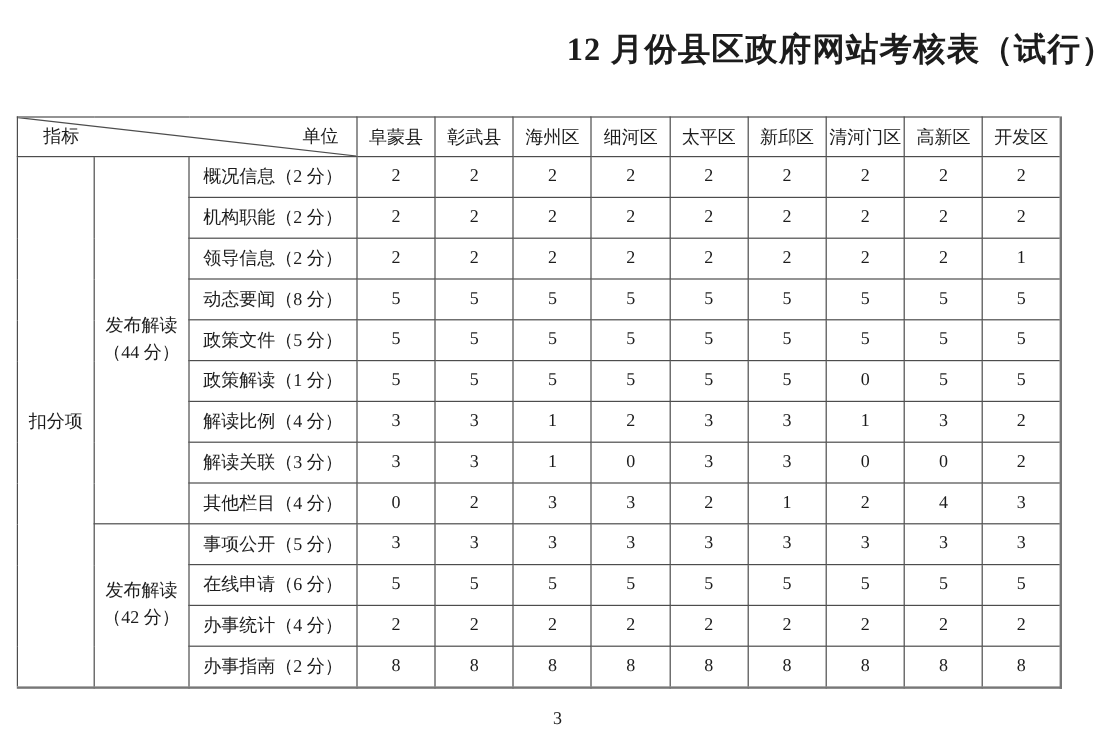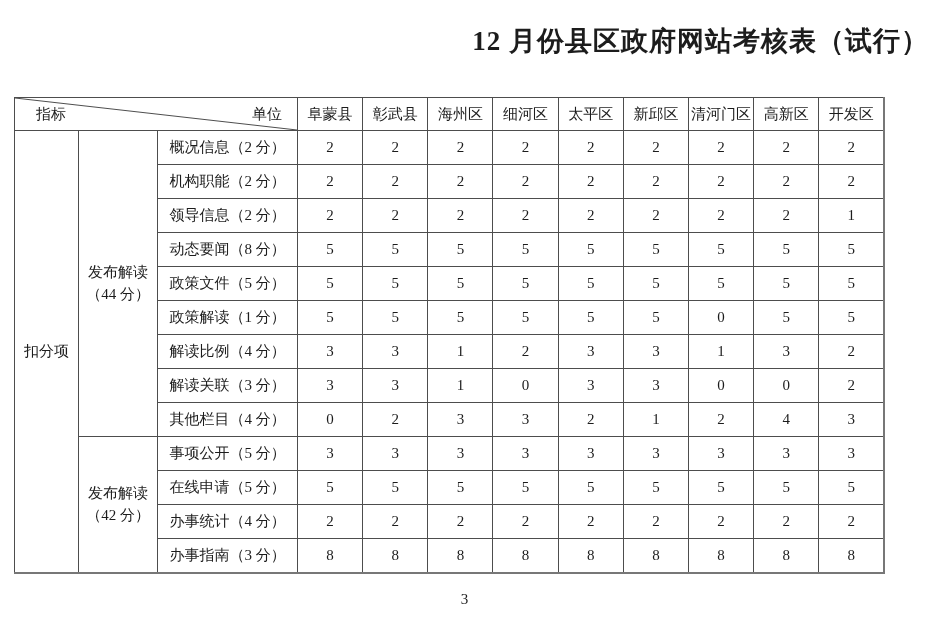--- a/index.html
+++ b/index.html
@@ -219,21 +219,21 @@
           <td>3</td>
           <td>3</td>
           <td>3</td>
           <td>3</td>
           <td>3</td>
           <td>3</td>
           <td>3</td>
           <td>3</td>
         </tr>
         <tr>
-          <td>在线申请（5 分）</td>
+          <td>在线申请（6 分）</td>
           <td>5</td>
           <td>5</td>
           <td>5</td>
           <td>5</td>
           <td>5</td>
           <td>5</td>
           <td>5</td>
           <td>5</td>
           <td>5</td>
         </tr>
@@ -243,21 +243,21 @@
           <td>2</td>
           <td>2</td>
           <td>2</td>
           <td>2</td>
           <td>2</td>
           <td>2</td>
           <td>2</td>
           <td>2</td>
         </tr>
         <tr>
-          <td>办事指南（3 分）</td>
+          <td>办事指南（2 分）</td>
           <td>8</td>
           <td>8</td>
           <td>8</td>
           <td>8</td>
           <td>8</td>
           <td>8</td>
           <td>8</td>
           <td>8</td>
           <td>8</td>
         </tr>

